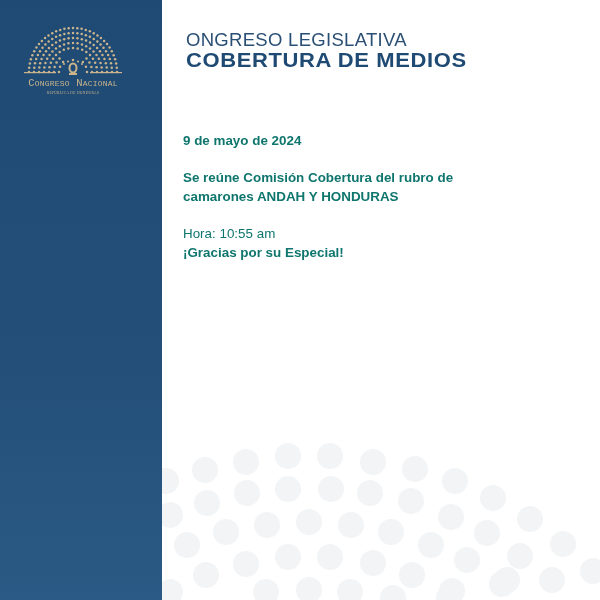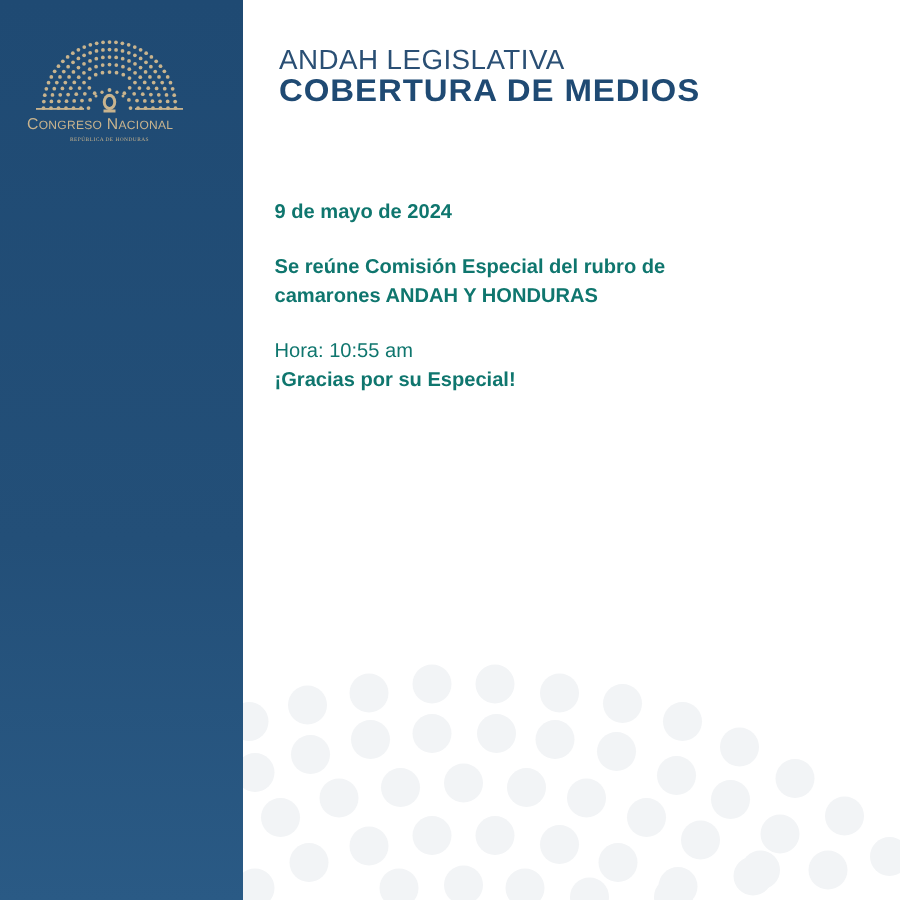--- a/index.html
+++ b/index.html
@@ -7,22 +7,22 @@
     body { position: relative; font-family: "Liberation Sans", "DejaVu Sans", sans-serif; }
 
     .sidebar {
       position: absolute; left: 0; top: 0; width: 162px; height: 600px;
       background: linear-gradient(180deg, #1f4a73 0%, #234f78 60%, #2a5a85 100%);
     }
     .logo {
       position: absolute; left: 18px; top: 22px; width: 110px; height: 75px;
     }
     .logo-name {
-      position: absolute; left: 0; top: 55px; width: 110px; text-align: left;
-      font-family: Liberation Sans, sans-serif;
+      position: absolute; left: 0; top: 55px; width: 110px; text-align: center;
+      font-family: Liberation Mono, monospace;
       color: #c9b48e; font-size: 10.5px; letter-spacing: 0.2px; white-space: nowrap;
     }
     .logo-name .sc { font-size: 8px; }
     .logo-sub {
       position: absolute; left: 0; top: 69px; width: 110px; text-align: center;
       font-family: "Liberation Serif", "DejaVu Serif", serif;
       color: #c9b48e; font-size: 3.6px; letter-spacing: 0.3px; white-space: nowrap;
     }
 
     .dots {
@@ -257,25 +257,25 @@
       <circle cx="8" cy="212" r="13" fill="#f2f4f6"></circle>
       <circle cx="104" cy="212" r="13" fill="#f2f4f6"></circle>
       <circle cx="147" cy="210" r="13" fill="#f2f4f6"></circle>
       <circle cx="188" cy="212" r="13" fill="#f2f4f6"></circle>
       <circle cx="231" cy="218" r="13" fill="#f2f4f6"></circle>
       <circle cx="287" cy="218" r="13" fill="#f2f4f6"></circle>
     </svg>
 </div>
 
 <div class="header">
-  <div class="header-top">ANDAH LEGISLATIVA</div>
+  <div class="header-top">ONGRESO LEGISLATIVA</div>
   <div class="header-bottom">COBERTURA DE MEDIOS</div>
 </div>
 
 <div class="content">
   <p class="bold date">9 de mayo de 2024</p>
   <div class="bold title">
-    <p>Se reúne Comisión Especial del rubro de</p>
+    <p>Se reúne Comisión Cobertura del rubro de</p>
     <p>camarones ANDAH Y HONDURAS</p>
   </div>
   <p>Hora: 10:55 am</p>
   <p class="bold">¡Gracias por su Especial!</p>
 </div>
 
 </body></html>

